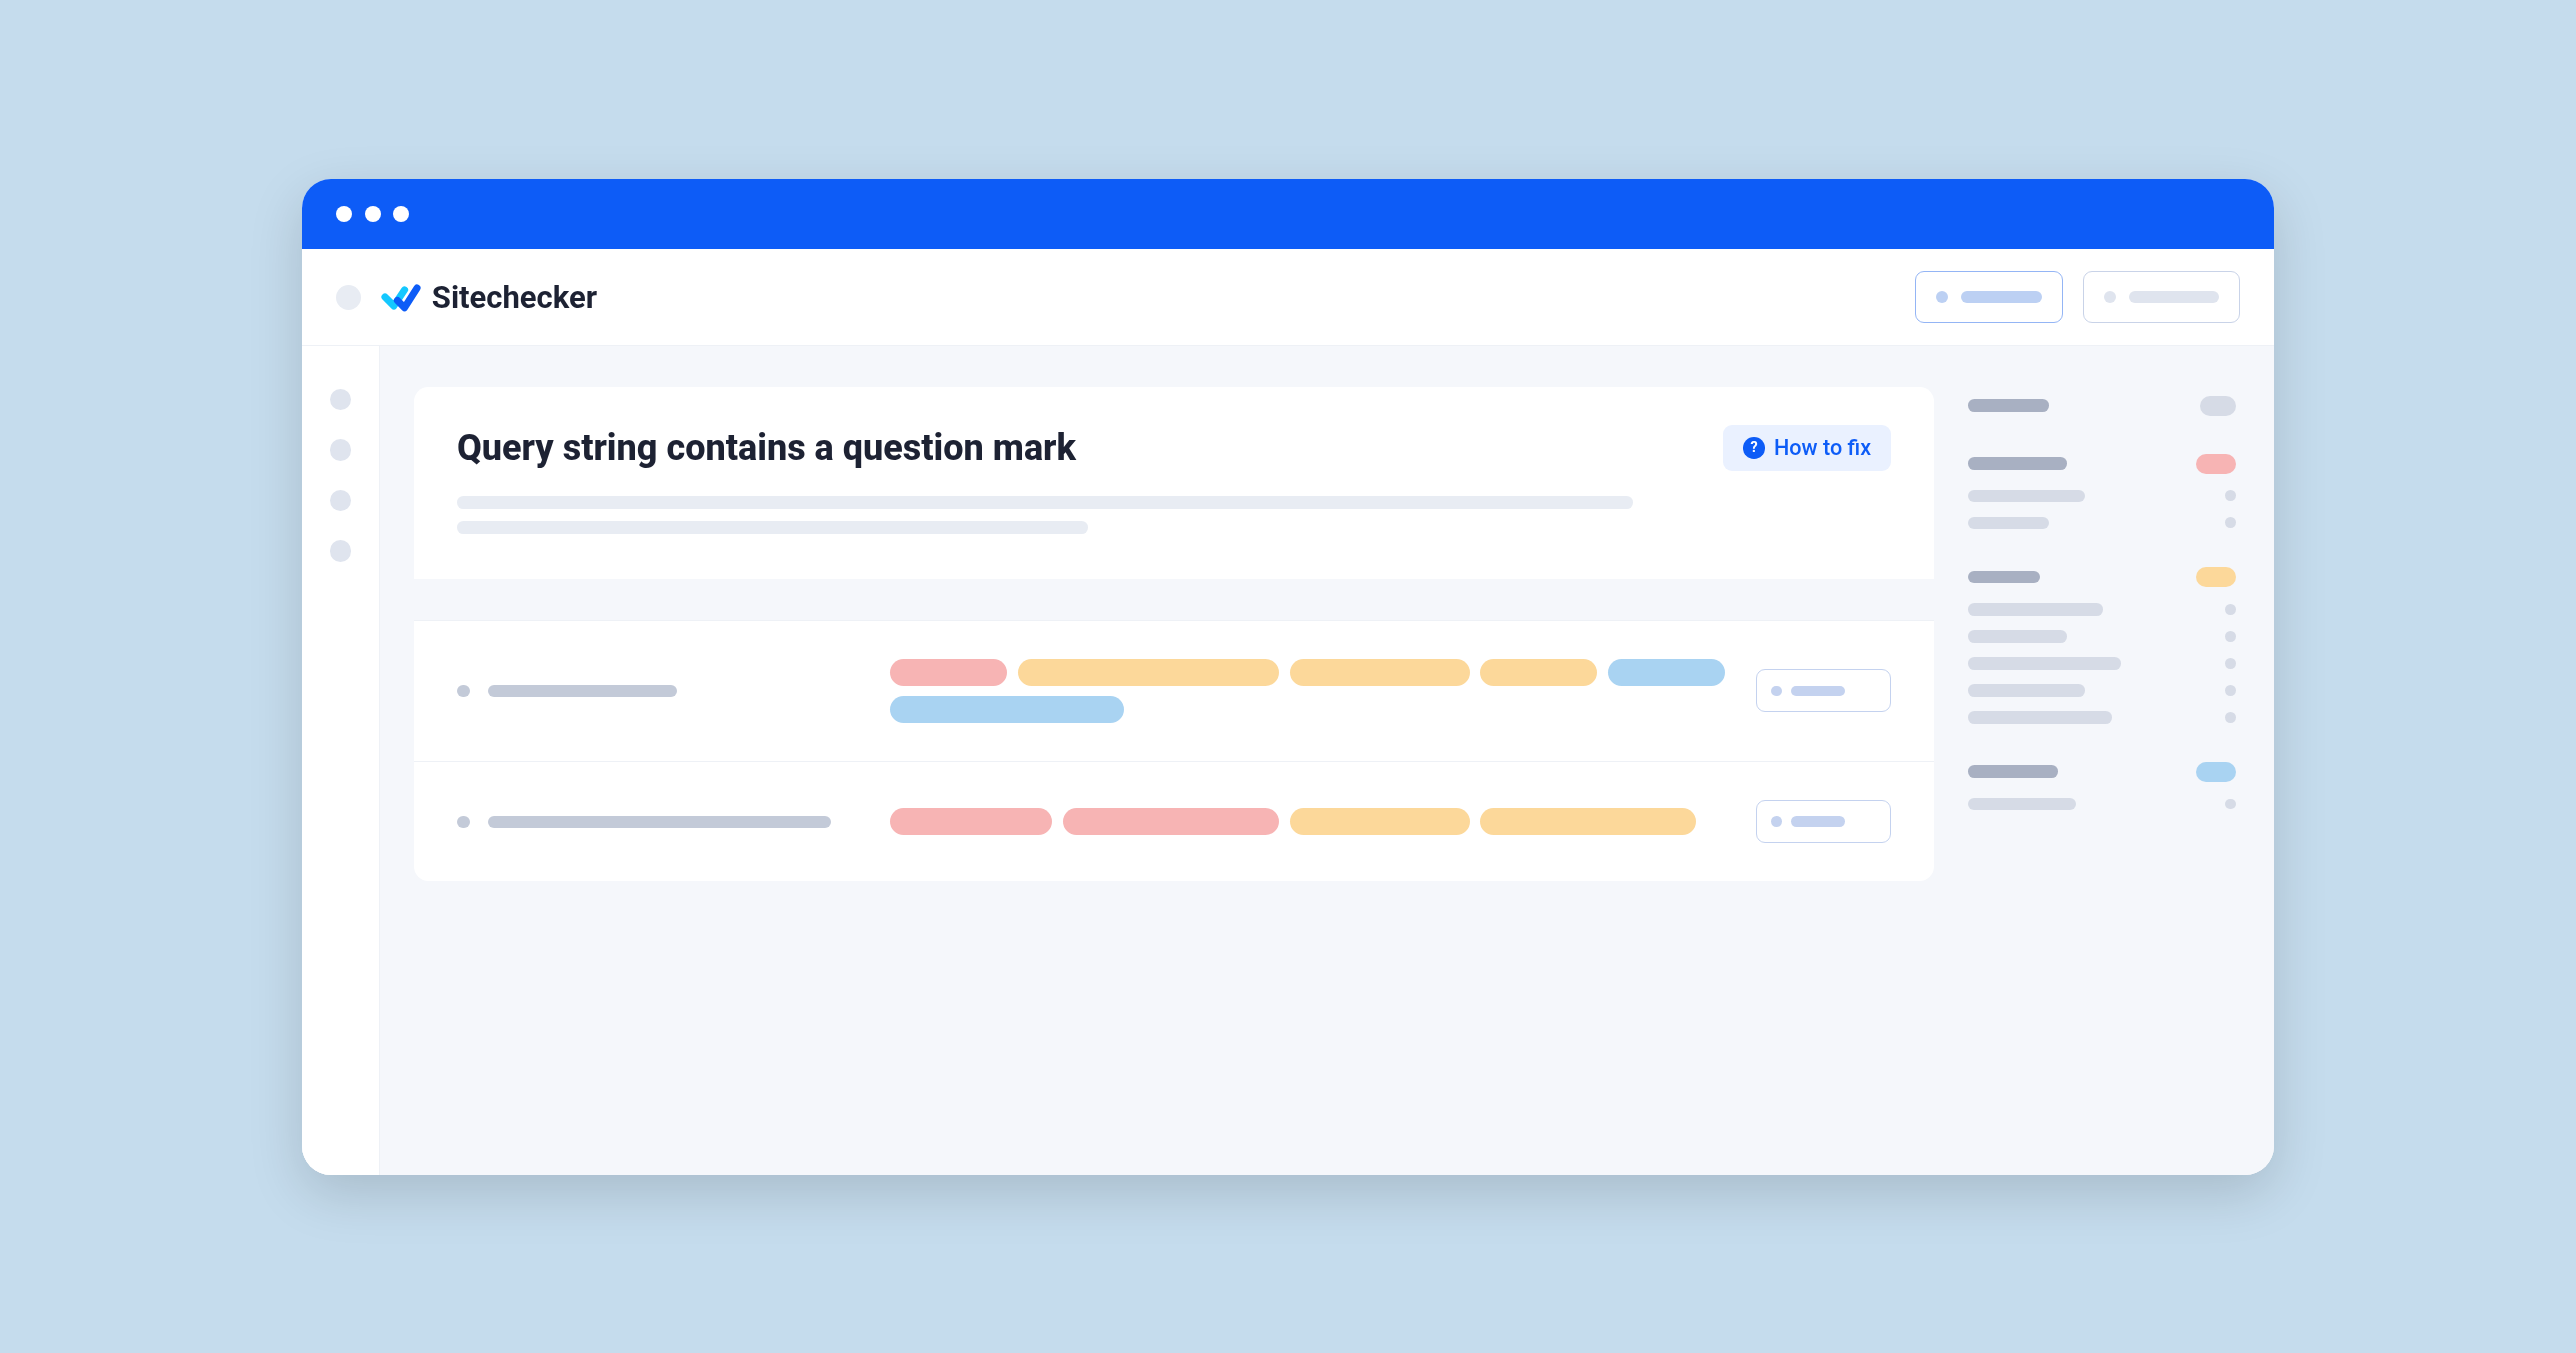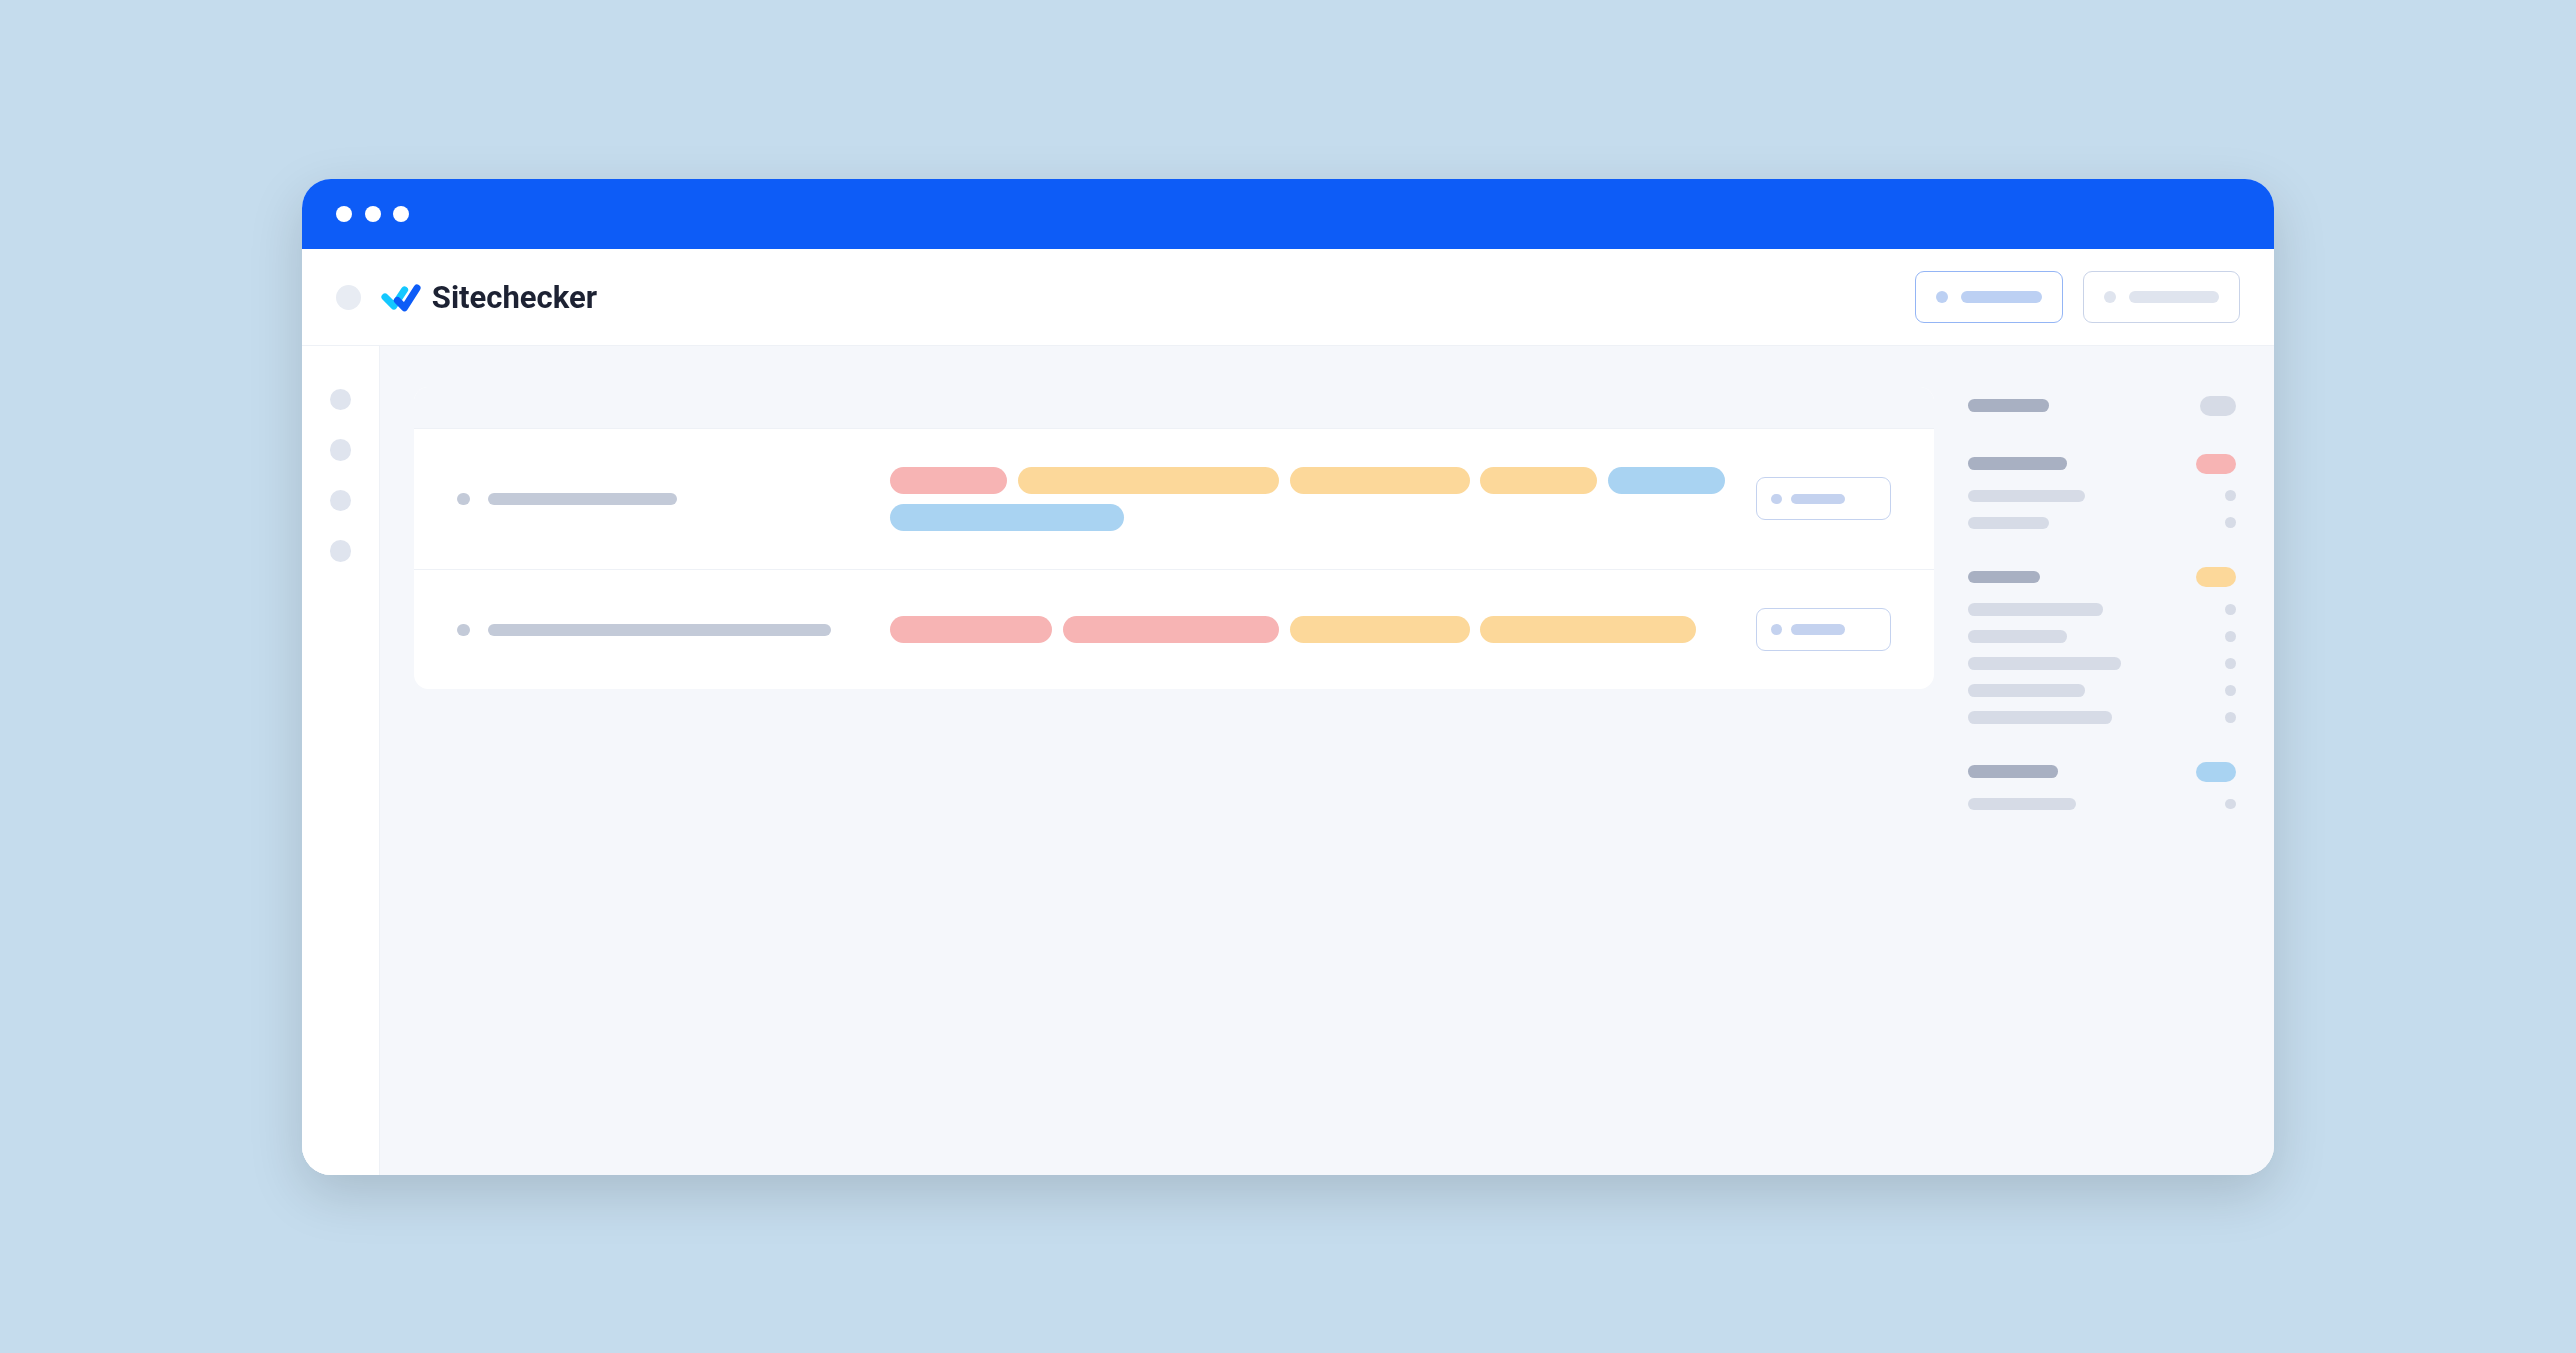--- a/index.html
+++ b/index.html
@@ -223,20 +223,31 @@
   <div class="app-body">
     <div class="sidebar">
       <div class="nav-dot"></div>
       <div class="nav-dot"></div>
       <div class="nav-dot"></div>
       <div class="nav-dot"></div>
     </div>
 
     <div class="main">
       <div class="card">
+        <div class="card-header">
+          <div class="card-title-row">
+            <div class="card-title">Query string contains a question mark</div>
+            <div class="how-to-fix">
+              <div class="q-icon">?</div>
+              <span>How to fix</span>
+            </div>
+          </div>
+          <div class="desc-line l1"></div>
+          <div class="desc-line l2"></div>
+        </div>
 
         <div class="table-header"></div>
 
         <div class="issue-row">
           <div class="url-col">
             <div class="udot"></div>
             <div class="uline" style="width:189px"></div>
           </div>
           <div class="tags-col">
             <div class="tag red" style="width:117px"></div>

